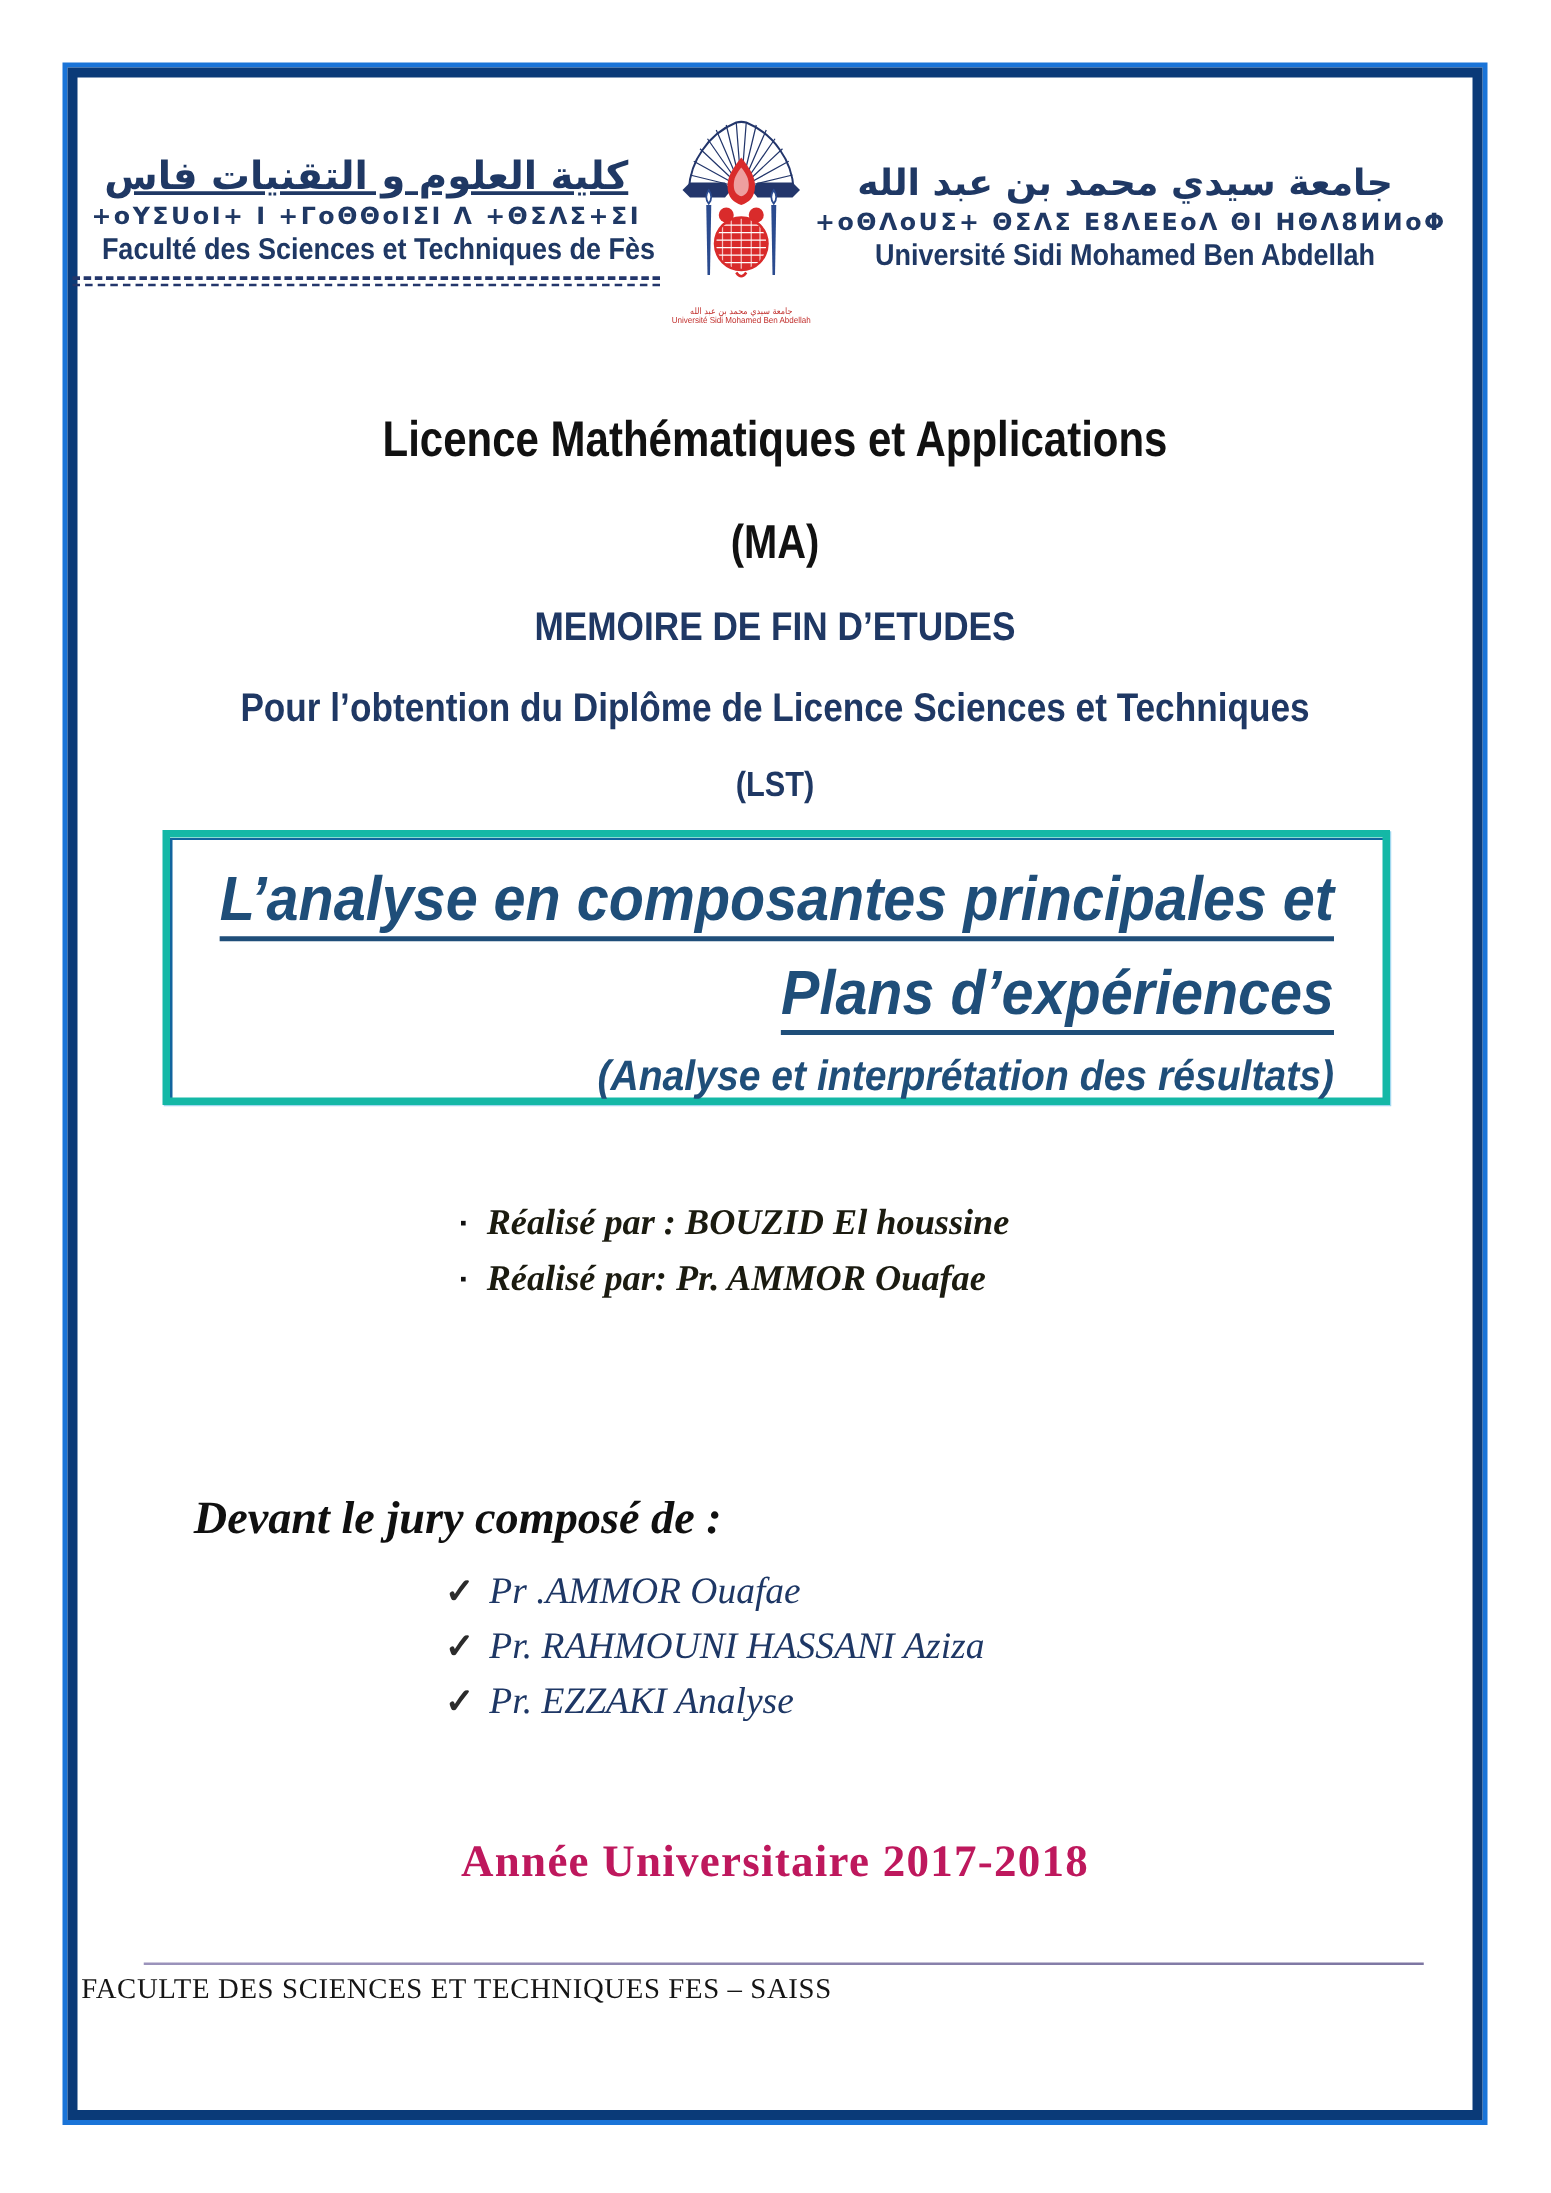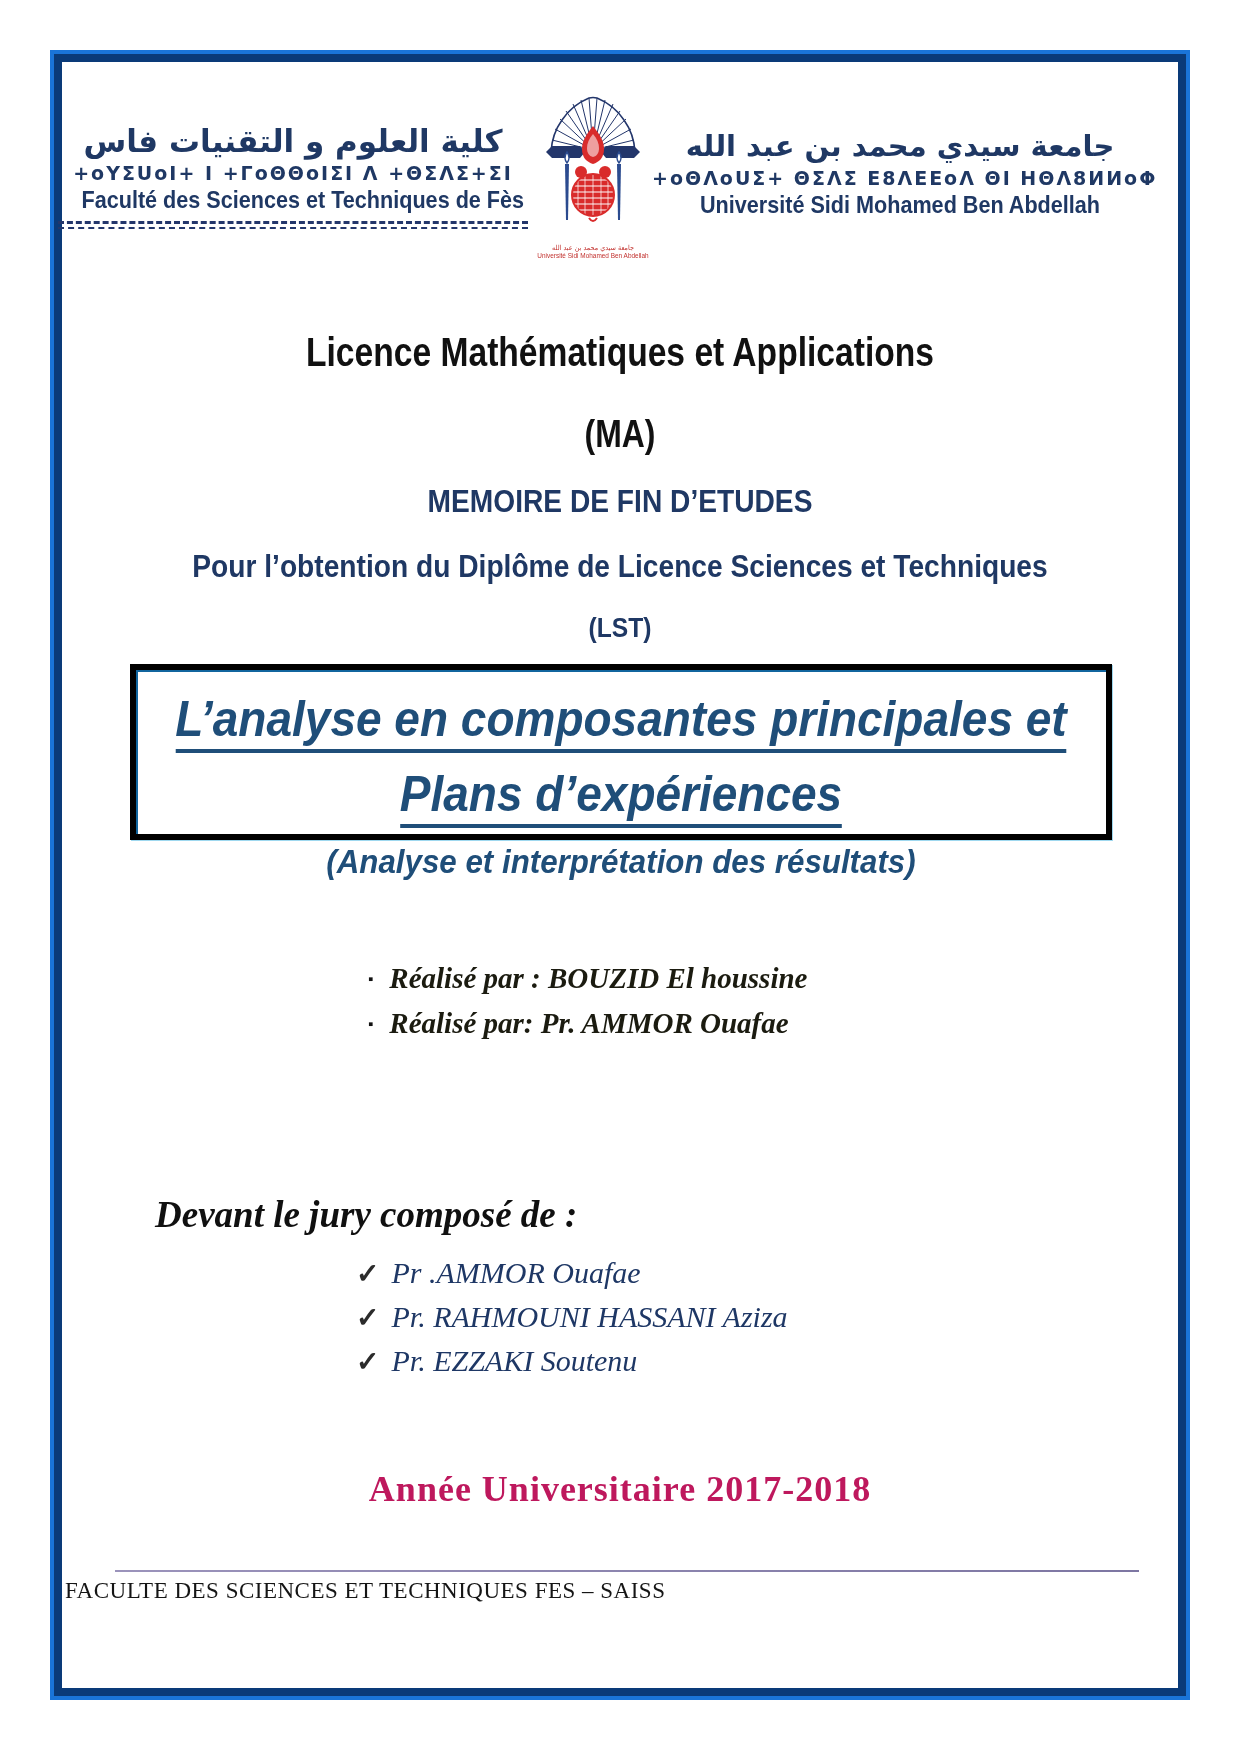--- a/index.html
+++ b/index.html
@@ -9,42 +9,42 @@
   .sans{font-family:"Liberation Sans","DejaVu Sans",sans-serif;}
   .arab{font-family:"DejaVu Sans",sans-serif;}
 
   
   .frame{left:50px;top:50px;width:1140px;height:1650px;border:4px solid #1a74d8;box-sizing:border-box;}
   .frame-inner{position:absolute;inset:0;border:8px solid #0a3a78;box-sizing:border-box;}
 
   
   .fac-block{left:58px;top:124px;width:470px;text-align:center;color:#1f3864;}
   .uni-block{left:652px;top:130px;width:496px;text-align:center;color:#1f3864;}
-  .hdr-arabic-l{font-size:31px;font-weight:bold;line-height:34px;}
+  .hdr-arabic-l{font-size:31px;font-weight:bold;line-height:34px;text-decoration:underline;}
   .hdr-arabic-r{font-size:29px;font-weight:bold;line-height:33px;}
   .hdr-tif{font-size:19px;font-weight:bold;letter-spacing:2px;margin-top:4px;white-space:nowrap;}
   .hdr-lat{font-size:24px;font-weight:bold;margin-top:2px;transform:scaleX(.9);transform-origin:center;white-space:nowrap;}
   .dash1{margin-top:7px;border-top:3px dashed #23366b;}
   .dash2{margin-top:3px;border-top:2px dashed #23366b;}
 
   .logo-wrap{left:528px;top:90px;width:130px;text-align:center;}
   .logo-cap{color:#c2312e;font-size:7px;line-height:8px;white-space:nowrap;transform:scaleX(.92);transform-origin:center;}
 
   
   .cline{left:65px;width:1110px;text-align:center;white-space:nowrap;}
   .cx84{transform:scaleX(.84);transform-origin:center;}
   .cx88{transform:scaleX(.88);transform-origin:center;}
   .cx92{transform:scaleX(.92);transform-origin:center;}
   .h-black{color:#111111;font-weight:bold;}
   .h-navy{color:#1f3864;font-weight:bold;}
 
   
-  .tbox{left:130px;top:664px;width:982px;height:176px;box-sizing:border-box;
-        border:6px solid #000000;box-shadow:inset 2px 2px 0 #11659e, 1px 1px 0 #9fd8ef;
-        text-align:center;}
+  .tbox{left:130px;top:664px;width:982px;height:220px;box-sizing:border-box;
+        border:6px solid #14b8a6;box-shadow:inset 2px 2px 0 #11659e, 1px 1px 0 #9fd8ef;
+        text-align:right;}
   .ttl{margin-top:16px;font-size:50px;line-height:66px;font-style:italic;font-weight:bold;color:#1f4e79;white-space:nowrap;}
   .ttl .u{display:inline-block;border-bottom:4px solid #1f4e79;padding-bottom:2px;line-height:56px;}
   .tsub{margin-top:14px;font-size:34px;font-style:italic;font-weight:bold;color:#1f4e79;white-space:nowrap;}
 
   
   .credits{left:368px;top:962px;}
   .credit-row{display:flex;align-items:baseline;height:45px;color:#1b1b10;
               font-size:29px;font-weight:bold;font-style:italic;white-space:nowrap;}
   .sq{font-style:normal;font-size:15px;margin-right:16px;color:#111;position:relative;top:-4px;}
 
@@ -164,21 +164,21 @@
     <div class="jury-row">
       <span class="chk">✓</span>
       <span>Pr .AMMOR Ouafae</span>
     </div>
     <div class="jury-row">
       <span class="chk">✓</span>
       <span>Pr. RAHMOUNI HASSANI Aziza</span>
     </div>
     <div class="jury-row">
       <span class="chk">✓</span>
-      <span>Pr. EZZAKI Soutenu</span>
+      <span>Pr. EZZAKI Analyse</span>
     </div>
   </div>
 
   <div class="abs annee">Année Universitaire 2017-2018</div>
 
   <div class="abs fdiv"></div>
   <div class="abs foot1">FACULTE DES SCIENCES ET TECHNIQUES FES – SAISS</div>
 
 </div>
 

